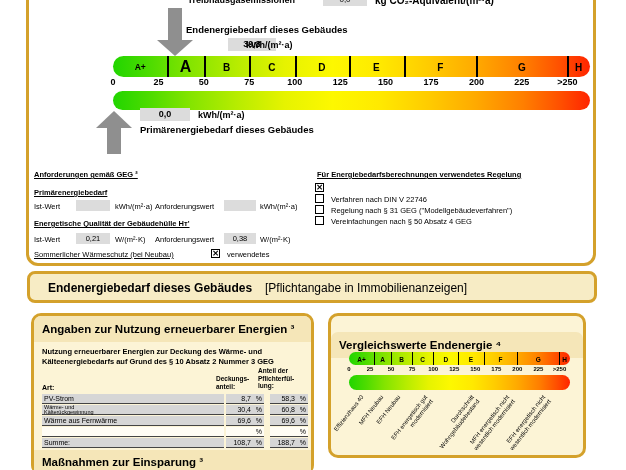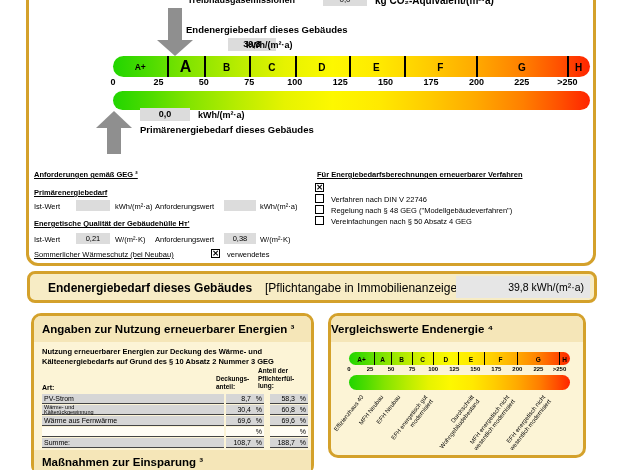--- a/index.html
+++ b/index.html
@@ -120,34 +120,32 @@
   <div class="graybox" style="left:76px;top:233px;width:34px;height:11px;font-size:7.5px;line-height:11px;">0,21</div>
   <div class="abs t75" style="left:115px;top:235px;">W/(m²·K)</div>
   <div class="abs t75" style="left:155px;top:235px;">Anforderungswert</div>
   <div class="graybox" style="left:224px;top:233px;width:32px;height:11px;font-size:7.5px;line-height:11px;">0,38</div>
   <div class="abs t75" style="left:260px;top:235px;">W/(m²·K)</div>
 
   <div class="abs t75 u" style="left:34px;top:250px;">Sommerlicher Wärmeschutz (bei Neubau)</div>
   <div class="cbx" style="left:211px;top:249px;">✕</div>
   <div class="abs t75" style="left:227px;top:250px;">verwendetes</div>
 
-  <div class="abs t75 b u" style="left:317px;top:170px;">Für Energiebedarfsberechnungen erneuerbarer Verfahren</div>
+  <div class="abs t75 b u" style="left:317px;top:170px;">Für Energiebedarfsberechnungen verwendetes Regelung</div>
   <div class="cbx" style="left:315px;top:183px;">✕</div>
   <div class="cbx" style="left:315px;top:194px;"></div>
   <div class="abs t75" style="left:331px;top:195px;">Verfahren nach DIN V 22746</div>
   <div class="cbx" style="left:315px;top:205px;"></div>
-  <div class="abs t75" style="left:331px;top:206px;">Regelung nach § 48 GEG ("Modellgebäudeverfahren")</div>
+  <div class="abs t75" style="left:331px;top:206px;">Regelung nach § 31 GEG ("Modellgebäudeverfahren")</div>
   <div class="cbx" style="left:315px;top:216px;"></div>
   <div class="abs t75" style="left:331px;top:217px;">Vereinfachungen nach § 50 Absatz 4 GEG</div>
 
   <div class="goldbox" style="left:27px;top:271px;width:570px;height:32px;border-radius:8px;background:#F7ECC5;">
     <span class="abs b" style="left:18px;top:7px;font-size:12px;">Endenergiebedarf dieses Gebäudes</span>
     <span class="abs" style="left:235px;top:7px;font-size:12px;">[Pflichtangabe in Immobilienanzeigen]</span>
-    <span class="abs" style="left:426px;top:2px;width:134px;height:22px;background:#E6E6E6;font-size:10.5px;
-          line-height:22px;text-align:right;padding-right:6px;">39,8 kWh/(m²·a)</span>
   </div>
 
   <div class="goldbox" style="left:31px;top:313px;width:283px;height:162px;border-radius:10px;background:#FCF4D6;"></div>
   <div class="band" style="left:34px;top:316px;width:277px;height:26px;line-height:26px;padding-left:8px;border-radius:7px 7px 0 0;">Angaben zur Nutzung erneuerbarer Energien ³</div>
   <div class="abs b pre" style="left:42px;top:347px;font-size:7.5px;line-height:9.5px;">Nutzung erneuerbarer Energien zur Deckung des Wärme- und
 Kälteenergiebedarfs auf Grund des § 10 Absatz 2 Nummer 3 GEG</div>
 
   <div class="abs b" style="left:42px;top:384px;font-size:7px;">Art:</div>
   <div class="abs b pre" style="left:216px;top:375px;font-size:6.5px;line-height:7.5px;">Deckungs-
 anteil:</div>
@@ -202,21 +200,21 @@
     <span class="pct">%</span>
   </div>
   <div class="cell" style="left:270px;top:438px;width:38px;">
     <span class="val">188,7</span>
     <span class="pct">%</span>
   </div>
 
   <div class="band" style="left:34px;top:450px;width:277px;height:25px;line-height:24px;padding-left:8px;">Maßnahmen zur Einsparung ³</div>
 
   <div class="goldbox" style="left:328px;top:313px;width:258px;height:145px;border-radius:10px;background:#FCF4D6;"></div>
-  <div class="band" style="left:331px;top:316px;width:252px;height:26px;line-height:26px;padding-left:0;border-radius:7px 7px 0 0;">Vergleichswerte Endenergie ⁴</div>
+  <div class="band" style="left:331px;top:332px;width:252px;height:26px;line-height:26px;padding-left:8px;border-radius:7px 7px 0 0;">Vergleichswerte Endenergie ⁴</div>
 
   <div class="abs grad" style="left:349px;top:352px;width:221px;height:13px;border-radius:7px;">
     <div class="sep thin" style="left:11.4%;"></div>
     <div class="sep thin" style="left:19.0%;"></div>
     <div class="sep thin" style="left:28.6%;"></div>
     <div class="sep thin" style="left:38.1%;"></div>
     <div class="sep thin" style="left:49.5%;"></div>
     <div class="sep thin" style="left:61.0%;"></div>
     <div class="sep thin" style="left:76.2%;"></div>
     <div class="sep thin" style="left:95.2%;"></div>

